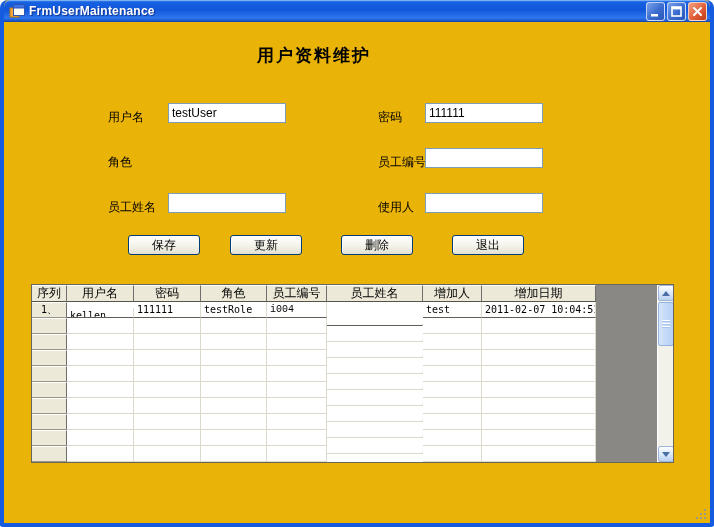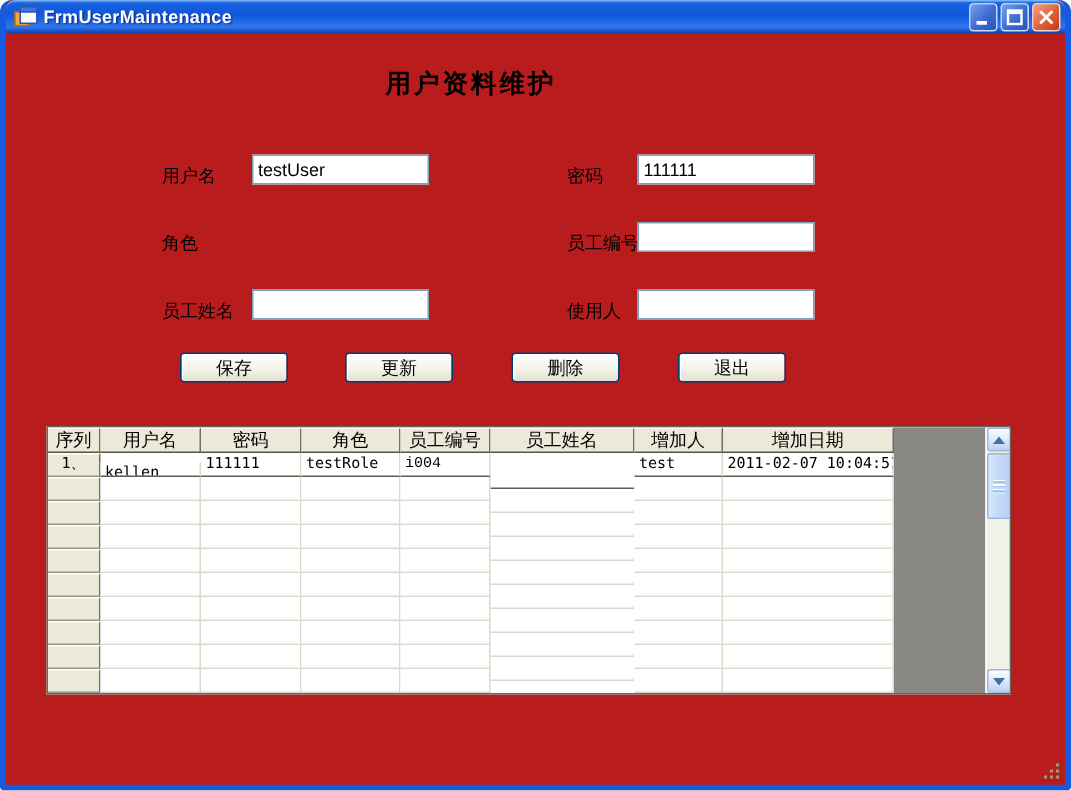--- a/index.html
+++ b/index.html
@@ -1,21 +1,21 @@
 <!DOCTYPE html>
 <html><head>
 <meta charset="utf-8">
 <style>
   * { box-sizing: border-box; margin: 0; padding: 0; }
   html,body { width:714px; height:527px; background:#fff; font-family:"Liberation Sans","DejaVu Sans",sans-serif; }
 
   
   .window {
     position:relative; width:714px; height:527px;
-    background:#b91c1c;
+    background:#eab308;
     border-left:4px solid #155BE0; border-right:4px solid #155BE0; border-bottom:4px solid #155BE0;
     border-radius:8px 8px 3px 3px;
     overflow:hidden;
   }
   .titlebar {
     position:relative; height:22px;
     background:linear-gradient(180deg,#3C8CF0 0%,#1660E0 12%,#1157DB 45%,#2E77EC 82%,#1A54C8 94%,#1243A8 100%);
     border-radius:6px 6px 0 0;
     box-shadow: inset 0 1px 0 rgba(255,255,255,.35);
     display:flex; align-items:center; padding:0 3px 0 5px;
@@ -165,21 +165,21 @@
 
     <span class="lbl" style="left:104px; top:132px;">角色</span>
     <span class="lbl" style="left:374px; top:132px;">员工编号</span>
     <input class="tbox" style="left: 421px; top: 126px;" value="">
 
     <span class="lbl" style="left:104px; top:177px;">员工姓名</span>
     <input class="tbox" style="left: 164px; top: 171px;" value="">
     <span class="lbl" style="left:374px; top:177px;">使用人</span>
     <input class="tbox" style="left: 421px; top: 171px;" value="">
 
-    <button class="xpbtn" style="left:116px; top:213px;">保存</button>
+    <button class="xpbtn" style="left:124px; top:213px;">保存</button>
     <button class="xpbtn" style="left:226px; top:213px;">更新</button>
     <button class="xpbtn" style="left:337px; top:213px;">删除</button>
     <button class="xpbtn" style="left:448px; top:213px;">退出</button>
 
     <div class="grid">
       <div class="grid-inner">
         <div class="filler"></div>
         <div class="grow header">
             <div class="hcell" style="width: 35px;">序列</div>
             <div class="hcell" style="width: 67px;">用户名</div>

